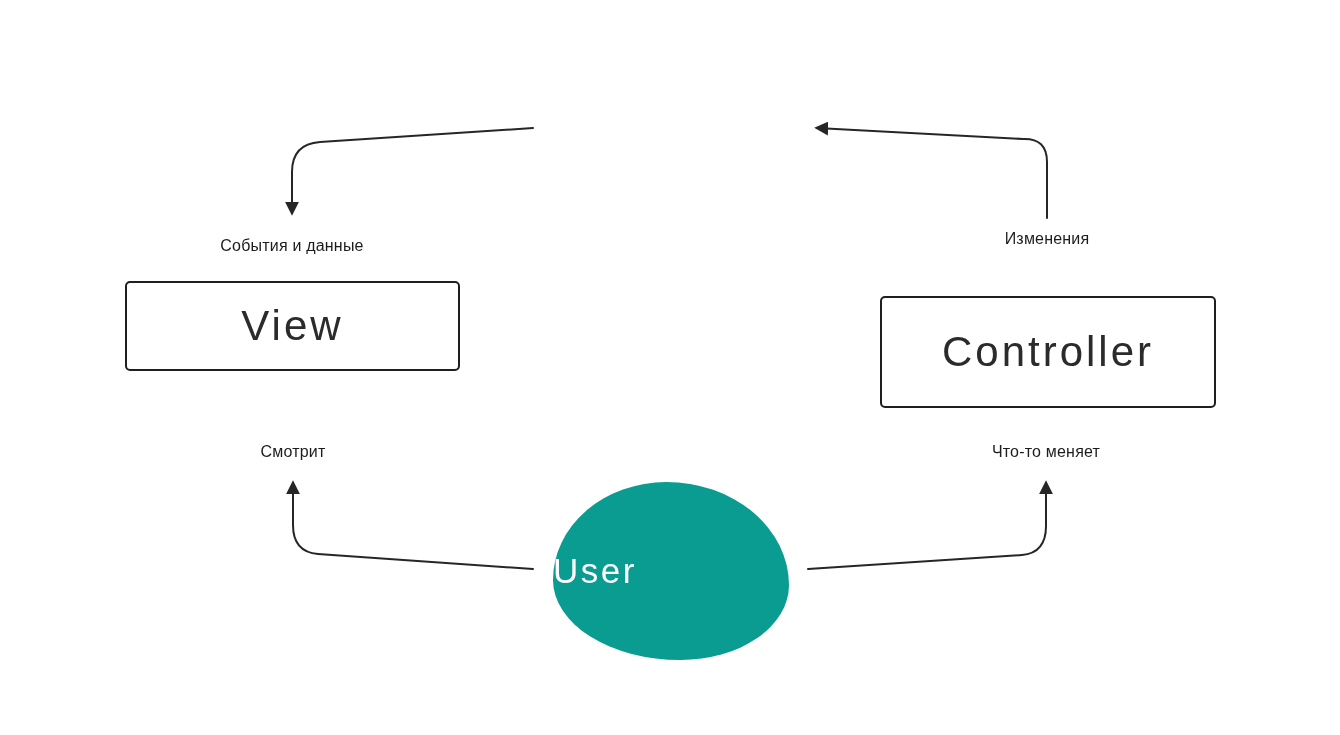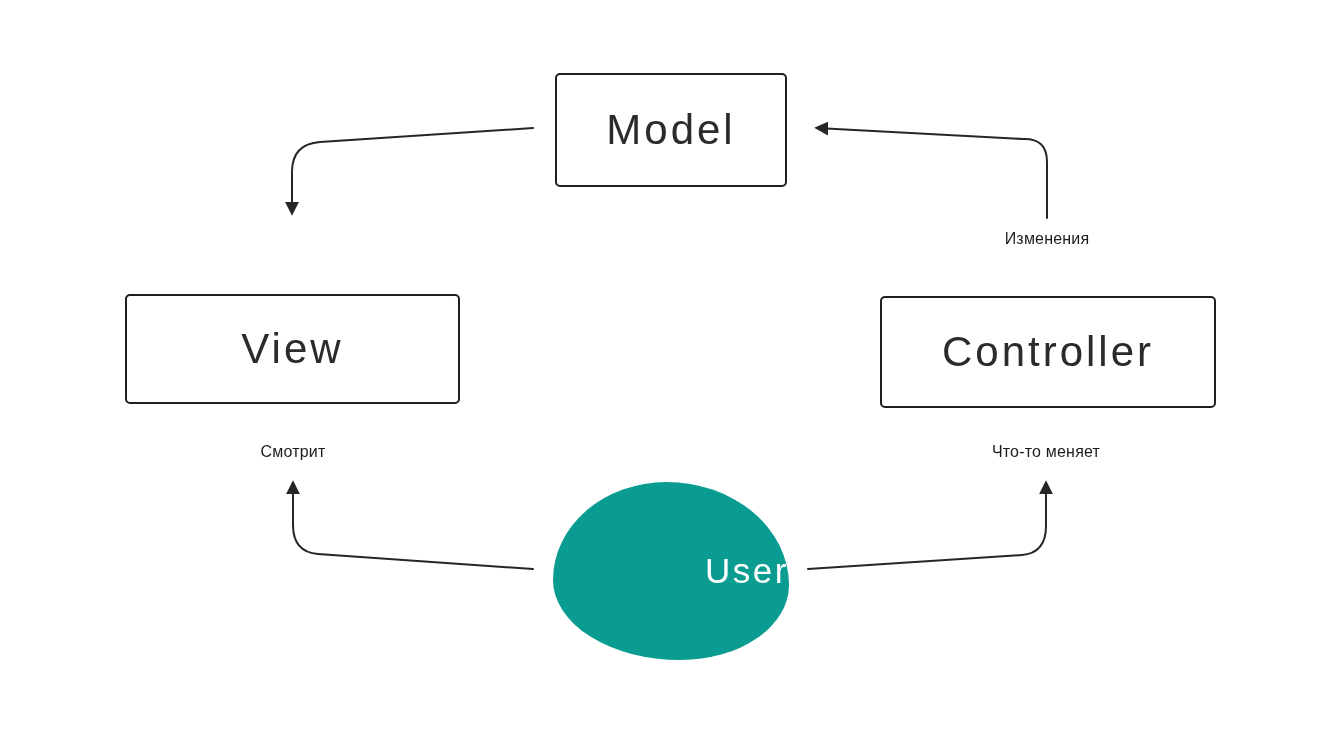--- a/index.html
+++ b/index.html
@@ -26,32 +26,32 @@
     box-sizing: border-box;
   }
   .node-box .node-label {
     font-size: 42px;
     font-weight: 500;
     letter-spacing: 3px;
     color: #2b2b2b;
     white-space: nowrap;
   }
   .box-model      { left: 555px; top: 73px;  width: 232px; height: 114px; }
-  .box-view       { left: 125px; top: 294px; width: 335px; height: 110px; }
+  .box-view       { left: 125px; top: 281px; width: 335px; height: 90px; }
   .box-controller { left: 880px; top: 296px; width: 336px; height: 112px; }
 
   .user-blob {
     position: absolute;
     left: 553px; top: 482px;
     width: 236px; height: 178px;
     background: #0a9c90;
     border-radius: 48% 52% 46% 54% / 55% 58% 42% 45%;
     display: flex;
     align-items: center;
-    justify-content: flex-end;
+    justify-content: flex-start;
   }
   .user-blob .node-label {
     font-size: 35px;
     font-weight: 500;
     letter-spacing: 2.5px;
     color: #ffffff;
     white-space: nowrap;
   }
   .edge-label {
     position: absolute;
@@ -91,33 +91,31 @@
       <marker id="arrowhead" viewBox="0 0 10 10" refX="8" refY="5" markerWidth="7" markerHeight="7" orient="auto-start-reverse">
         <path d="M 0 0 L 10 5 L 0 10 z" fill="#262626"></path>
       </marker>
     </defs>
     <path class="edge" d="M 533 128 L 320 142 Q 292 144 292 172 L 292 213" marker-end="url(#arrowhead)"></path>
     <path class="edge" d="M 1047 218 L 1047 162 Q 1047 138 1023 139 L 817 128" marker-end="url(#arrowhead)"></path>
     <path class="edge" d="M 533 569 L 318 554 Q 293 552 293 525 L 293 483" marker-end="url(#arrowhead)"></path>
     <path class="edge" d="M 808 569 L 1022 555 Q 1046 553 1046 526 L 1046 483" marker-end="url(#arrowhead)"></path>
   </svg>
 
-  <div class="node-box box-model">
-    <span class="node-label">Model</span>
-  </div>
 
   <div class="node-box box-view">
     <span class="node-label">View</span>
   </div>
 
   <div class="node-box box-controller">
     <span class="node-label">Controller</span>
   </div>
 
   <div class="user-blob">
     <span class="node-label">User</span>
   </div>
 
+  <div class="edge-label lbl-events">События и данные</div>
   <div class="edge-label lbl-changes">Изменения</div>
   <div class="edge-label lbl-modify">Что-то меняет</div>
   <div class="edge-label lbl-watch">Смотрит</div>
 
 </div>
 
 </body></html>

